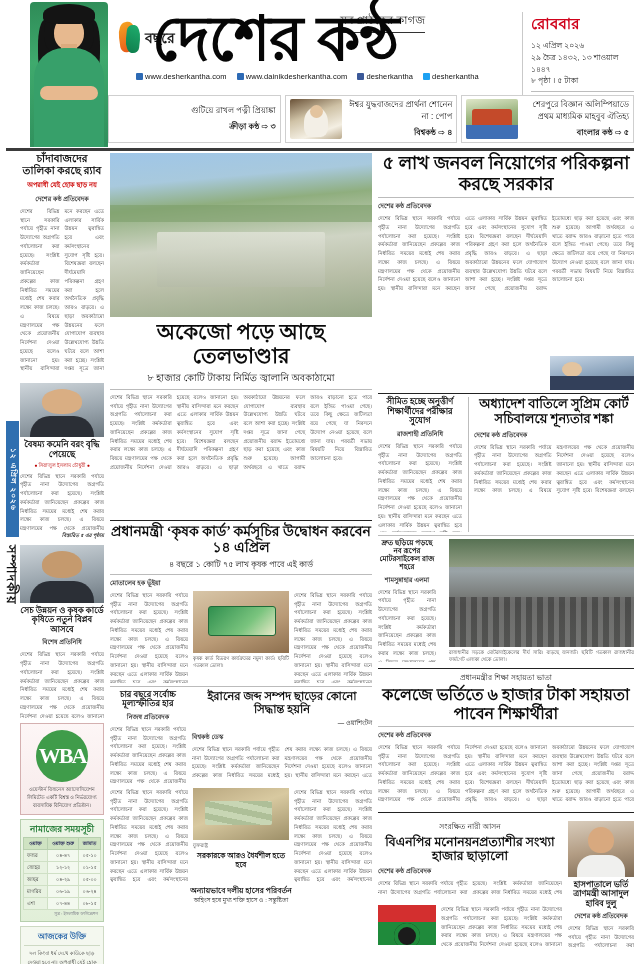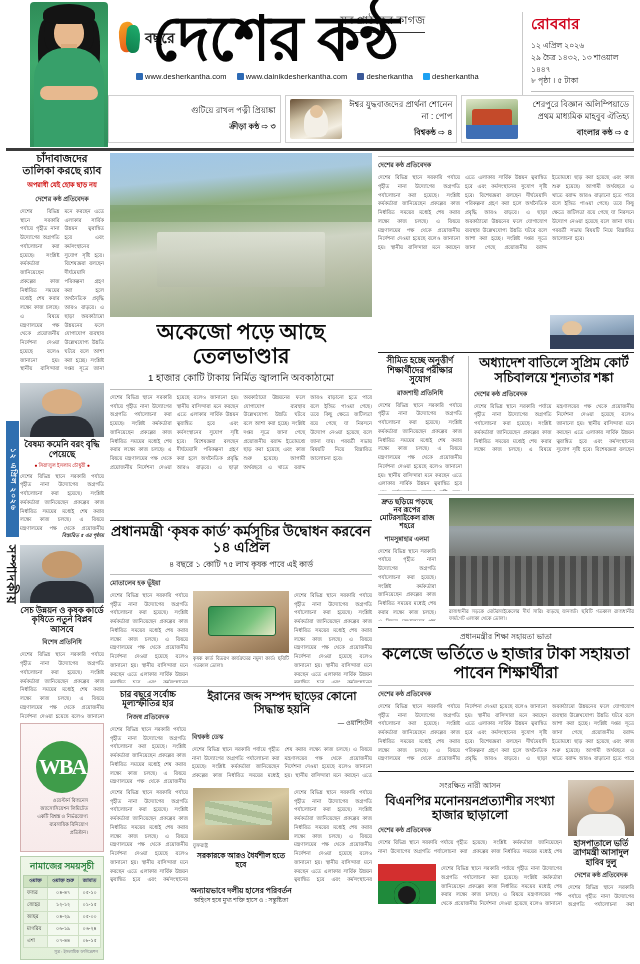--- a/index.html
+++ b/index.html
@@ -174,21 +174,21 @@
   .vtab-big {
     position:absolute; left: -1px; top: 392px; width: 16px; height: 120px;
     color:#111; font-size: 13px; font-weight:900;
     writing-mode: vertical-rl; text-orientation: mixed;
     font-family:"Liberation Serif",serif; letter-spacing:1px;
   }
 
   
   .adbox {
     border:1px solid #d4b0b0; background: linear-gradient(180deg,#fdf6f6,#f7eaea);
-    padding: 15px; text-align:right;
+    padding: 4px; text-align:center;
   }
   .wba-circle {
     width: 52px; height:52px; border-radius:50%; margin: 2px auto 4px;
     background:#3f9c4a; color:#fff; display:flex; align-items:center; justify-content:center;
     font-size: 22px; font-weight:800; font-family:"Liberation Serif",serif; letter-spacing:-2px;
   }
   .adbox .adtxt { font-size:4.9px; line-height:1.6; color:#333; }
 
   .namaz {
     border:1px solid #b7cfae; background: linear-gradient(180deg,#eef6e8,#e1efd8);
@@ -368,21 +368,21 @@
 তাকে আইনের আওতায়
 আনা হবে।</div>
       </div>
     </div>
 
     <div class="col" style="left:104px; top:0; width:262px;">
 
       <div class="photo ph-aerial" style="height:164px;"></div>
 
       <div class="hl" style="font-size:21px; text-align:center; margin-top:4px;">অকেজো পড়ে আছে তেলভাণ্ডার</div>
-      <div class="sub" style="font-size:9.6px; margin-top:2px;">1 হাজার কোটি টাকায় নির্মিত জ্বালানি অবকাঠামো</div>
+      <div class="sub" style="font-size:9.6px; margin-top:2px;">৮ হাজার কোটি টাকায় নির্মিত জ্বালানি অবকাঠামো</div>
       <div class="rule-s"></div>
       <div class="tx c4" style="height:124px; overflow:hidden;">দেশের বিভিন্ন স্থানে সরকারি পর্যায়ে গৃহীত নানা উদ্যোগের অগ্রগতি পর্যালোচনা করা হয়েছে। সংশ্লিষ্ট কর্মকর্তারা জানিয়েছেন প্রকল্পের কাজ নির্ধারিত সময়ের মধ্যেই শেষ করার লক্ষ্যে কাজ চলছে। এ বিষয়ে মন্ত্রণালয়ের পক্ষ থেকে প্রয়োজনীয় নির্দেশনা দেওয়া হয়েছে বলেও জানানো হয়। স্থানীয় বাসিন্দারা মনে করছেন এতে এলাকার সার্বিক উন্নয়ন ত্বরান্বিত হবে এবং কর্মসংস্থানের সুযোগ সৃষ্টি হবে। বিশেষজ্ঞরা বলছেন দীর্ঘমেয়াদি পরিকল্পনা গ্রহণ করা হলে অর্থনৈতিক প্রবৃদ্ধি আরও বাড়বে। এ ছাড়া অবকাঠামো উন্নয়নের ফলে যোগাযোগ ব্যবস্থার উল্লেখযোগ্য উন্নতি ঘটবে বলে আশা করা হচ্ছে। সংশ্লিষ্ট দপ্তর সূত্রে জানা গেছে প্রয়োজনীয় বরাদ্দ ইতোমধ্যে ছাড় করা হয়েছে এবং কাজ শুরু হয়েছে। আগামী অর্থবছরে এ খাতে বরাদ্দ আরও বাড়ানো হতে পারে বলে ইঙ্গিত পাওয়া গেছে। তবে কিছু ক্ষেত্রে জটিলতা রয়ে গেছে যা নিরসনে উদ্যোগ নেওয়া হয়েছে বলে জানা যায়। পরবর্তী সভায় বিষয়টি নিয়ে বিস্তারিত আলোচনা হবে। </div>
 
       <div class="rule-t"></div>
 
       <div class="hl" style="font-size:14px; text-align:center; margin-top:2px;">প্রধানমন্ত্রী ‘কৃষক কার্ড’ কর্মসূচির
 উদ্বোধন করবেন ১৪ এপ্রিল</div>
       <div class="sub" style="font-size:8px;">৪ বছরে ১ কোটি ৭৫ লাখ কৃষক পাবে এই কার্ড</div>
       <div class="rule-s"></div>
       <div class="byline">মোতালেব হক ভূঁইয়া</div>
@@ -428,20 +428,22 @@
       </div>
 
       <div class="hl" style="font-size:7.6px; text-align:center; margin-top:3px;">অন্যায়ভাবে দলীয়
 হাসের পরিবর্তন</div>
       <div style="font-size:6px; text-align:center; color:#222;">অহিংস হবে মুখ্য শক্তি
 হাসে ও : সন্তুষ্টিতা</div>
     </div>
 
     <div class="col" style="left:372px; top:0; width:256px;">
 
+      <div class="hl" style="font-size:18px; text-align:center;">৫ লাখ জনবল নিয়োগের
+পরিকল্পনা করছে সরকার</div>
       <div class="rule-s"></div>
       <div class="byline">দেশের কন্ঠ প্রতিবেদক</div>
       <div class="tx c3" style="height:140px; overflow:hidden;">দেশের বিভিন্ন স্থানে সরকারি পর্যায়ে গৃহীত নানা উদ্যোগের অগ্রগতি পর্যালোচনা করা হয়েছে। সংশ্লিষ্ট কর্মকর্তারা জানিয়েছেন প্রকল্পের কাজ নির্ধারিত সময়ের মধ্যেই শেষ করার লক্ষ্যে কাজ চলছে। এ বিষয়ে মন্ত্রণালয়ের পক্ষ থেকে প্রয়োজনীয় নির্দেশনা দেওয়া হয়েছে বলেও জানানো হয়। স্থানীয় বাসিন্দারা মনে করছেন এতে এলাকার সার্বিক উন্নয়ন ত্বরান্বিত হবে এবং কর্মসংস্থানের সুযোগ সৃষ্টি হবে। বিশেষজ্ঞরা বলছেন দীর্ঘমেয়াদি পরিকল্পনা গ্রহণ করা হলে অর্থনৈতিক প্রবৃদ্ধি আরও বাড়বে। এ ছাড়া অবকাঠামো উন্নয়নের ফলে যোগাযোগ ব্যবস্থার উল্লেখযোগ্য উন্নতি ঘটবে বলে আশা করা হচ্ছে। সংশ্লিষ্ট দপ্তর সূত্রে জানা গেছে প্রয়োজনীয় বরাদ্দ ইতোমধ্যে ছাড় করা হয়েছে এবং কাজ শুরু হয়েছে। আগামী অর্থবছরে এ খাতে বরাদ্দ আরও বাড়ানো হতে পারে বলে ইঙ্গিত পাওয়া গেছে। তবে কিছু ক্ষেত্রে জটিলতা রয়ে গেছে যা নিরসনে উদ্যোগ নেওয়া হয়েছে বলে জানা যায়। পরবর্তী সভায় বিষয়টি নিয়ে বিস্তারিত আলোচনা হবে। </div>
       <div class="photo ph-seminar" style="height:34px; width:84px; margin:2px 0 0 auto;"></div>
 
       <div class="rule-t"></div>
 
       <div style="display:flex; gap:6px;">
         <div style="width:84px;">
           <div class="hl" style="font-size:8.4px; text-align:center;">সীমিত হচ্ছে

